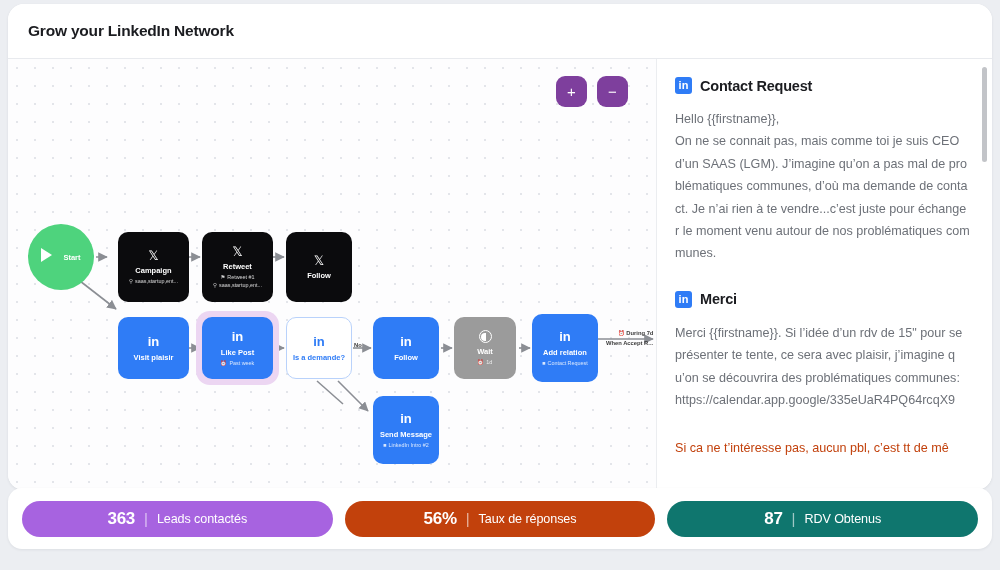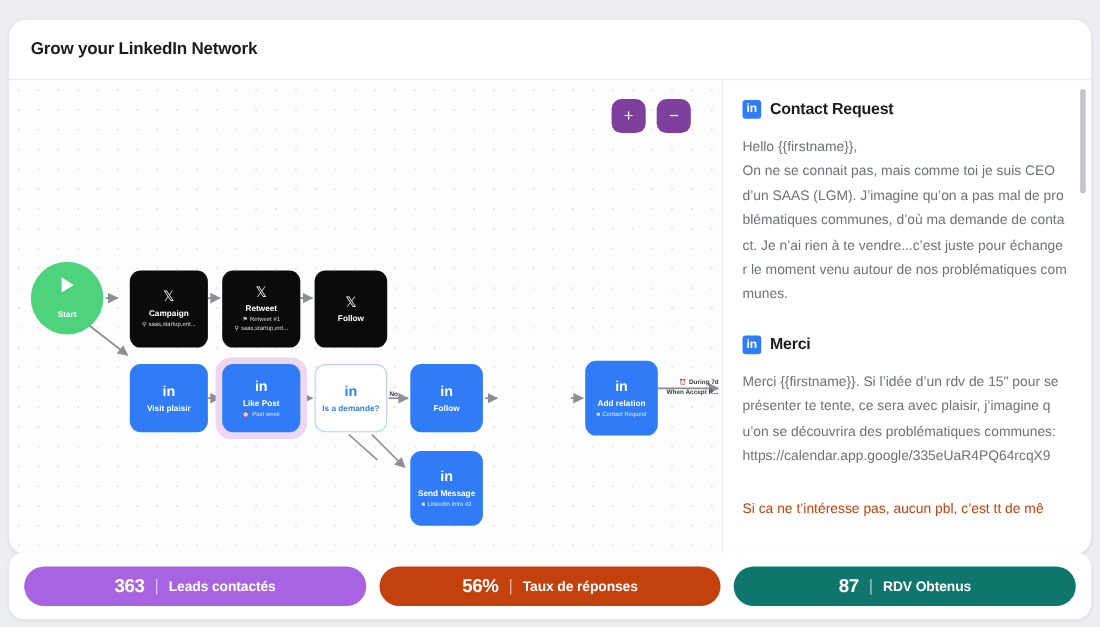--- a/index.html
+++ b/index.html
@@ -7,21 +7,21 @@
     width: 1000px; height: 570px;
     background: #eceef2;
     font-family: "Liberation Sans", sans-serif;
     overflow: hidden;
   }
 
   .app {
     position: relative;
     width: 1000px; height: 570px;
     background: #eceef2;
-    padding: 18px 8px 0 8px;
+    padding: 4px 8px 0 8px;
   }
 
   
   .card {
     position: relative;
     width: 984px;
     height: 486px;
     margin: 0 auto;
     background: #ffffff;
     border-radius: 16px;
@@ -129,21 +129,21 @@
     background: #ffffff; color: #2f7cf6;
     border: 1px solid #b9d2fb;
   }
 
   .node-start {
     position: absolute;
     width: 66px; height: 66px;
     border-radius: 50%;
     background: #4ed37d;
     color: #ffffff;
-    display: flex; flex-direction: column;
+    display: flex; flex-direction: row;
     align-items: center; justify-content: center;
     z-index: 3;
     gap: 11px;
   }
   .node-start .play {
     width: 0; height: 0;
     border-left: 11px solid #ffffff;
     border-top: 7px solid transparent;
     border-bottom: 7px solid transparent;
     margin-bottom: 4px;
@@ -243,21 +243,21 @@
   }
   .panel-scrollbar .thumb {
     width: 5px; height: 95px;
     border-radius: 3px;
     background: #c2c4c8;
   }
 
   
   .stats-bar {
     position: absolute;
-    left: 8px; right: 8px; bottom: 7px;
+    left: 8px; right: 8px; bottom: 21px;
     height: 61px;
     background: #ffffff;
     border-radius: 14px;
     display: flex;
     align-items: center;
     gap: 12px;
     padding: 0 14px;
     box-shadow: 0 1px 3px rgba(16,24,40,.07);
   }
   .stat {
@@ -265,21 +265,21 @@
     height: 36px;
     border-radius: 18px;
     display: flex;
     align-items: center;
     justify-content: center;
     gap: 9px;
     color: #ffffff;
   }
   .stat .value { font-size: 17px; font-weight: 800; letter-spacing: -.3px; }
   .stat .sep { opacity: .6; font-weight: 400; font-size: 15px; }
-  .stat .label { font-size: 12.6px; font-weight: 700; letter-spacing: -.1px; text-align: center; }
+  .stat .label { font-size: 12.6px; font-weight: 400; letter-spacing: -.1px; text-align: center; }
 </style>
 </head>
 <body>
 
 <div class="app">
 
   <div class="card">
 
     <div class="card-header">
       <div class="card-title">Grow your LinkedIn Network</div>
@@ -369,20 +369,28 @@
           <div class="in-logo">in</div>
           <div class="nlabel">Is a demande?</div>
         </div>
         <div class="edge-label bold" style="left:346px; top:283px;">No</div>
 
         <div class="node node-blue" style="left:365px; top:258px; width:66px; height:62px;">
           <div class="in-logo">in</div>
           <div class="nlabel">Follow</div>
         </div>
 
+        <div class="node node-gray" style="left:446px; top:258px; width:62px; height:62px;">
+          <div class="clock-ico"></div>
+          <div class="nlabel">Wait</div>
+          <div class="nsub">
+              <span>⏰</span>
+              <span>1d</span>
+            </div>
+        </div>
 
         <div class="node node-blue" style="left:524px; top:255px; width:66px; height:68px;">
           <div class="in-logo">in</div>
           <div class="nlabel">Add relation</div>
           <div class="nsub">
               <span>■</span>
               <span>Contact Request</span>
             </div>
         </div>
 

